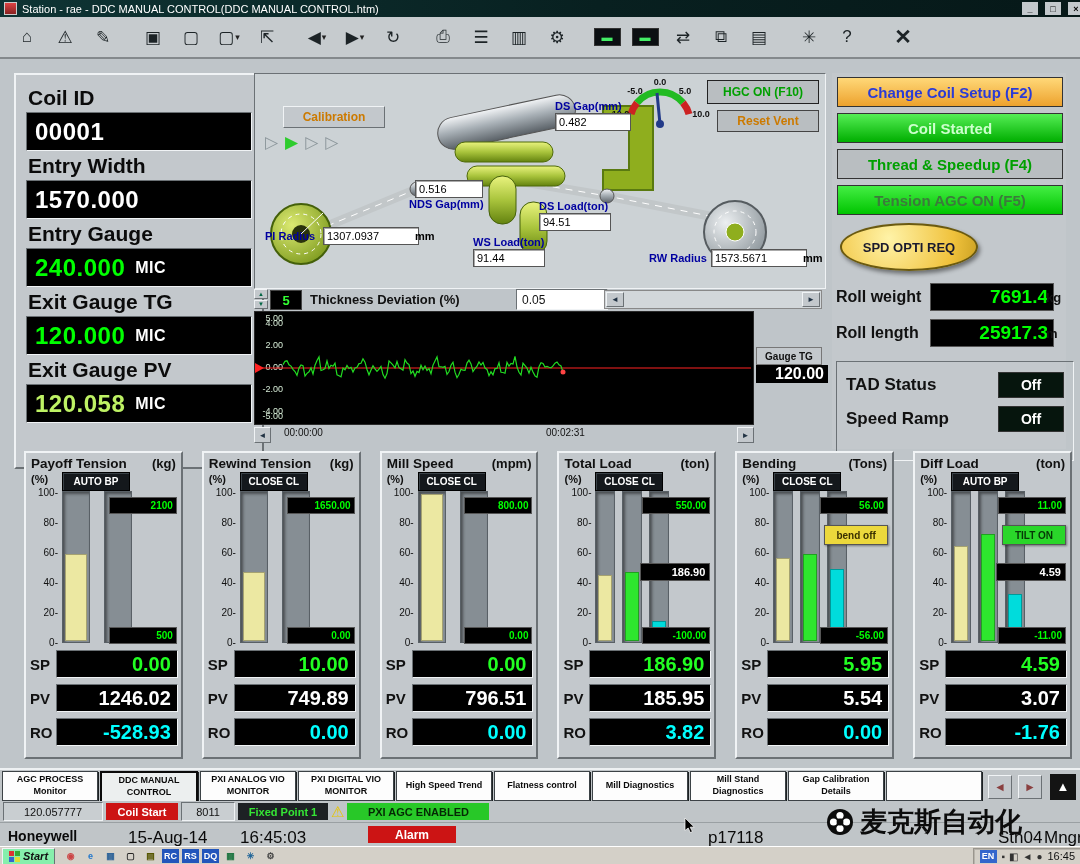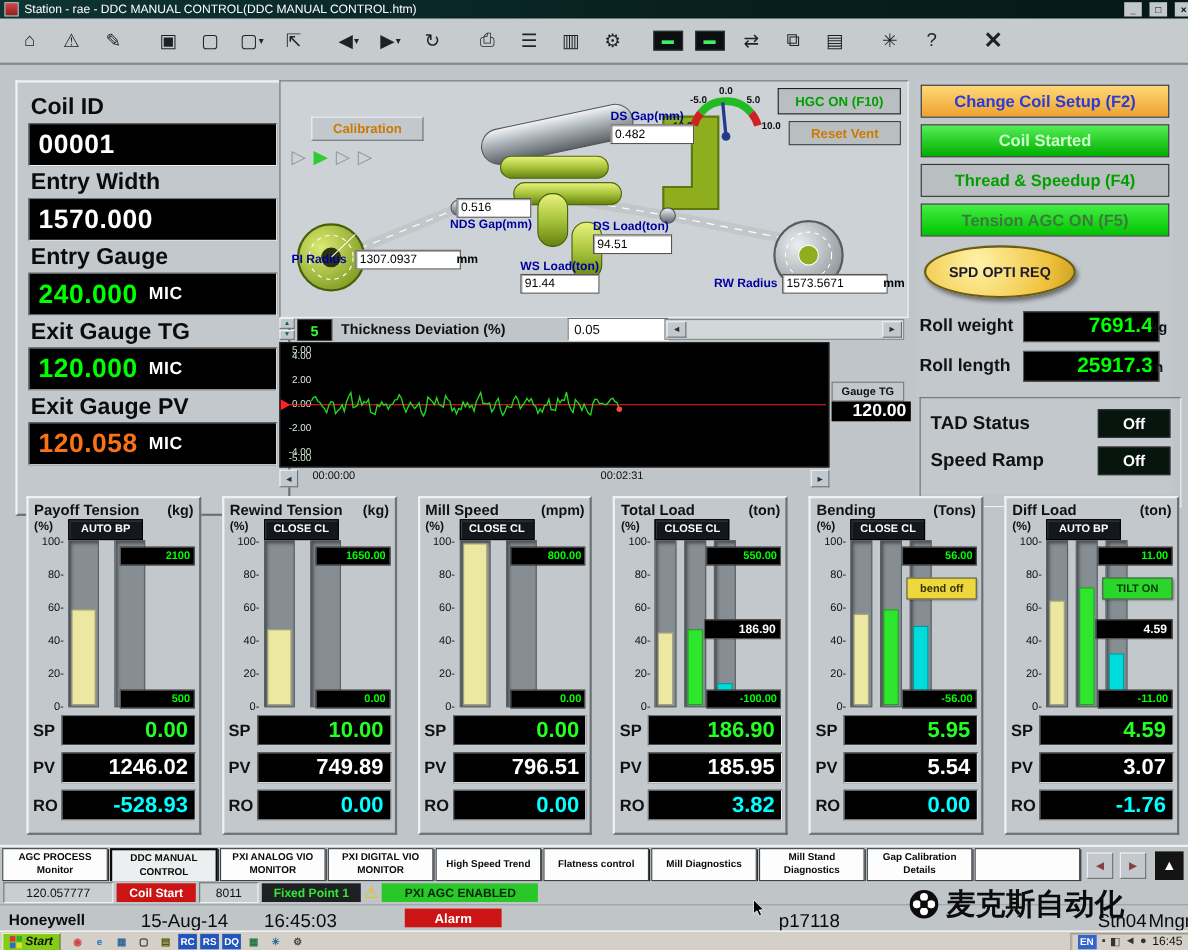--- a/index.html
+++ b/index.html
@@ -140,21 +140,21 @@
   .status2{position:absolute;left:0;top:822px;width:1080px;height:24px;background:#c0c5c8;border-top:1px solid #9aa0a3;}
   .s2txt{position:absolute;top:5px;font-size:17px;color:#0a0a0a;}
   .s2vendor{font-weight:bold;font-size:14px;}
   .s2alarm{position:absolute;top:3px;width:88px;height:17px;background:#cc1414;color:#fff;font-size:12px;font-weight:bold;
     display:flex;align-items:center;justify-content:center;}
   .watermark{position:absolute;left:826px;top:804px;display:flex;align-items:center;gap:6px;z-index:60;
     font-size:27px;font-weight:bold;color:#0c0c0c;}
   
   .taskbar{position:absolute;left:0;top:846px;width:1080px;height:18px;background:#d4d0c8;border-top:1px solid #fff;
     display:flex;align-items:center;padding:0 2px;gap:3px;}
-  .start-btn{height:15px;display:flex;align-items:center;gap:3px;padding:0 6px;background:#84cc16;
+  .start-btn{height:15px;display:flex;align-items:center;gap:3px;padding:0 6px;background:#86efac;
     font-weight:bold;font-size:11px;font-style:italic;}
   .flag{display:inline-grid;grid-template-columns:5px 5px;grid-auto-rows:5px;gap:1px;}
   .flag i{display:block;}
   .f1{background:#d33;}.f2{background:#3a3;}.f3{background:#36c;}.f4{background:#dd3;}
   .qicons{display:flex;gap:3px;margin-left:4px;}
   .qi{width:17px;height:14px;font-size:9px;font-weight:bold;display:flex;align-items:center;justify-content:center;}
   .tray{margin-left:auto;display:flex;align-items:center;gap:5px;height:15px;padding:0 6px;
     border:1px solid #9a968e;background:#d4d0c8;box-shadow:inset 1px 1px 0 #b8b4ac;}
   .lang{background:#3366cc;color:#fff;font-size:9px;font-weight:bold;width:17px;height:13px;
     display:flex;align-items:center;justify-content:center;}
@@ -261,21 +261,21 @@
           <span style="color: rgb(0, 255, 0);">240.000</span>
           <span class="coil-unit">MIC</span>
         </div>
         <div class="coil-label">Exit Gauge TG</div>
         <div class="coil-value inset1">
           <span style="color: rgb(0, 255, 0);">120.000</span>
           <span class="coil-unit">MIC</span>
         </div>
         <div class="coil-label">Exit Gauge PV</div>
         <div class="coil-value inset1">
-          <span style="color: #f97316;">120.058</span>
+          <span style="color: #bef264;">120.058</span>
           <span class="coil-unit">MIC</span>
         </div>
       </div>
 
     <div class="diagram inset1">
       <svg class="mill-svg" width="566" height="210" viewBox="0 0 566 210">
         <defs>
           <linearGradient id="gCyl" x1="0" y1="0" x2="0" y2="1">
             <stop offset="0" stop-color="#f2f4f6"></stop>
               <stop offset="0.45" stop-color="#a8b0b6"></stop>

